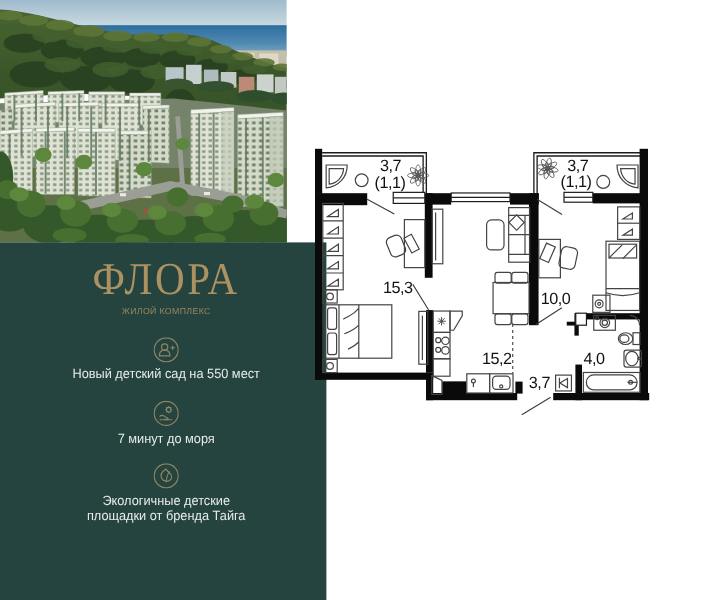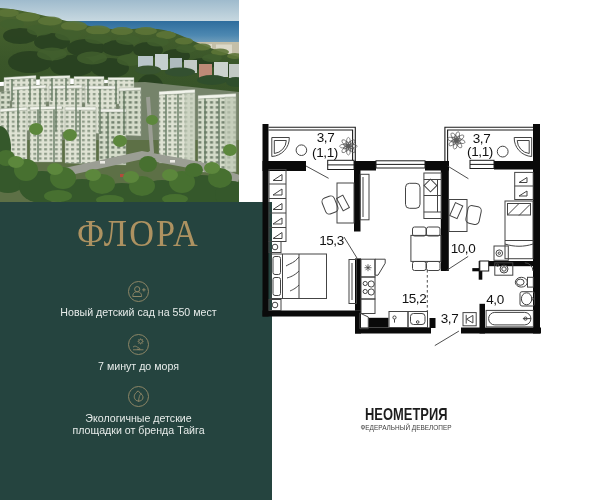--- a/index.html
+++ b/index.html
@@ -223,20 +223,21 @@
       <ellipse cx="36" cy="129" rx="7" ry="6"></ellipse>
         <ellipse cx="120" cy="141" rx="7" ry="6"></ellipse>
       <ellipse cx="70" cy="135" rx="7" ry="6"></ellipse>
         <ellipse cx="152" cy="120" rx="6" ry="5"></ellipse>
       <ellipse cx="230" cy="150" rx="7" ry="6"></ellipse>
     </g>
   </svg>
 
   <div id="panel">
     <div id="flora" class="ctr">ФЛОРА</div>
+    <div id="gk" class="ctr">ЖИЛОЙ КОМПЛЕКС</div>
 
     <svg class="icirc" style="top:78.5px" width="21" height="21" viewBox="0 0 21 21">
       <circle cx="10.5" cy="10.5" r="10" fill="none" stroke="#8d8666" stroke-width="1"></circle>
       <circle cx="9.2" cy="8.2" r="2.6" fill="none" stroke="#8d8666" stroke-width="1"></circle>
       <path d="M4.8 15.5 C4.8 11.9 6.8 10.8 9.2 10.8 C11.6 10.8 13.6 11.9 13.6 15.5 Z" fill="none" stroke="#8d8666" stroke-width="1"></path>
       <path d="M14.2 8.8 h3.4 M15.9 7.1 v3.4" stroke="#8d8666" stroke-width="1"></path>
     </svg>
     <div id="t1" class="ctr wtxt">Новый детский сад на 550 мест</div>
 
     <svg class="icirc" style="top:132px" width="21" height="21" viewBox="0 0 21 21">
@@ -458,18 +459,14 @@
       <text x="481.5" y="142.6">3,7</text>
       <text x="480" y="156">(1,1)</text>
       <text x="331.5" y="244.5">15,3</text>
       <text x="414" y="303">15,2</text>
       <text x="463" y="253">10,0</text>
       <text x="495" y="303.5">4,0</text>
       <text x="449.5" y="323">3,7</text>
     </g>
   </svg>
 
-  <div id="logo">
-    <div id="neo">НЕОМЕТРИЯ</div>
-    <div id="fd">ФЕДЕРАЛЬНЫЙ ДЕВЕЛОПЕР</div>
-  </div>
 
 </div>
 
 </body></html>

